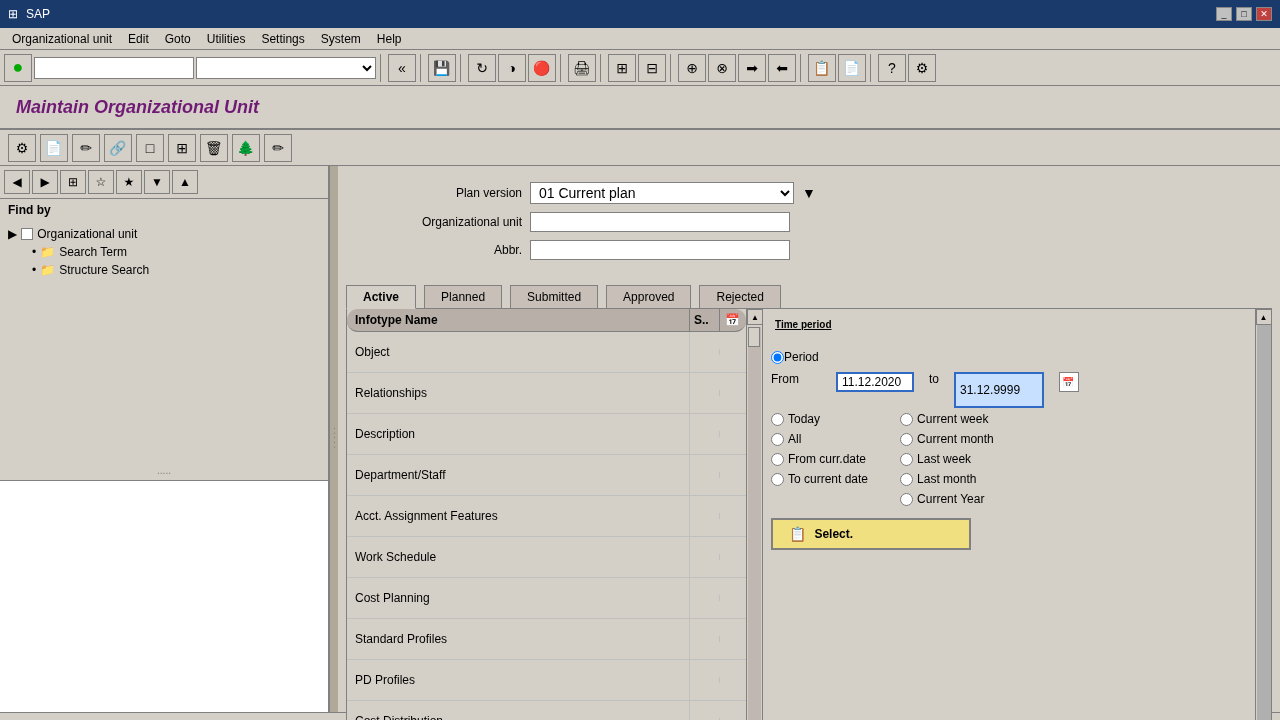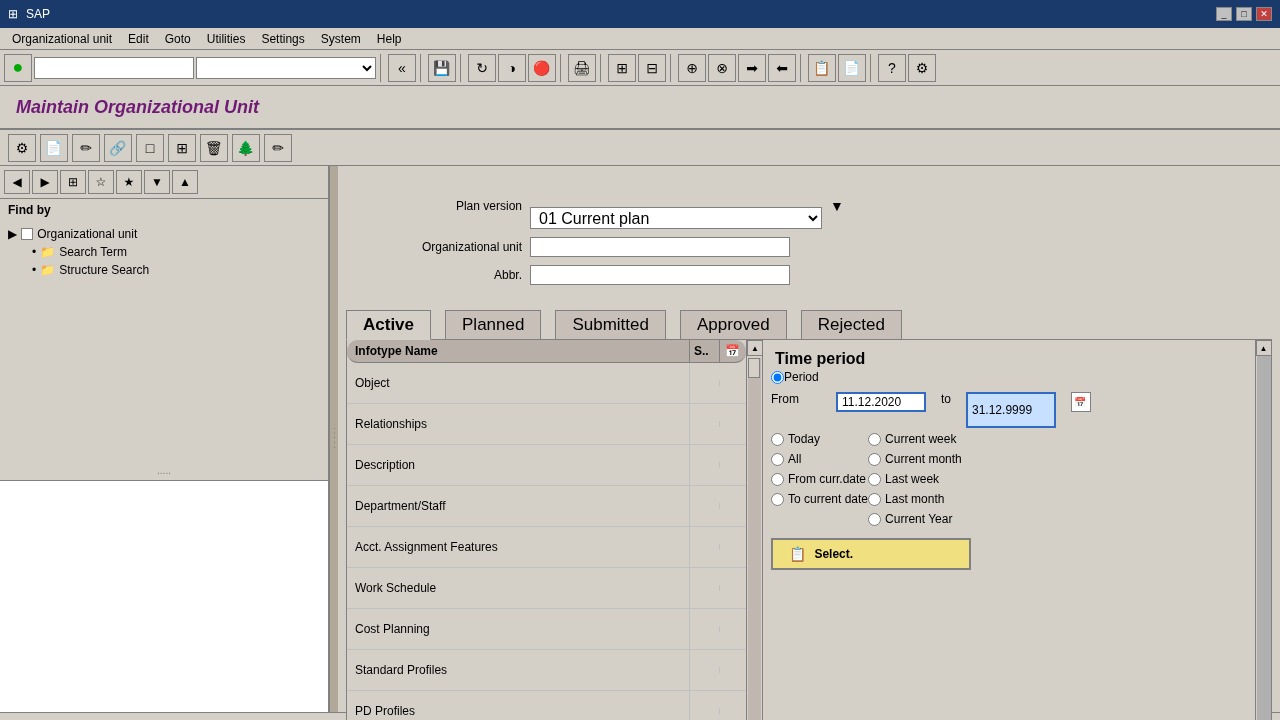--- a/index.html
+++ b/index.html
@@ -234,43 +234,42 @@
     }
     .form-input {
       width: 260px;
       height: 20px;
       border: 1px solid #808080;
       background: white;
       padding: 0 4px;
       font-size: 12px;
     }
     .form-select {
-      width: 292px;
+      width: 264px;
       height: 22px;
       border: 1px solid #808080;
       background: white;
-      font-size: 16px;
+      font-size: 14px;
       padding: 0 4px;
-      margin-top: 25px;
     }
 
     
     .tabs-container {
       display: flex;
       margin: 8px 0 0 8px;
       position: relative;
     }
     .tab {
       padding: 4px 16px;
       background: #c8c0b8;
       border: 1px solid #808080;
       border-bottom: none;
       cursor: pointer;
-      font-size: 17px;
-      margin-right: 14px;
+      font-size: 12px;
+      margin-right: 8px;
       position: relative;
       top: 1px;
     }
     .tab.active {
       background: #d4d0c8;
       border-bottom: 1px solid #d4d0c8;
       font-weight: bold;
       z-index: 2;
     }
 
@@ -360,34 +359,35 @@
     }
 
     
     .time-panel {
       flex: 1;
       padding: 8px;
       display: flex;
       flex-direction: column;
     }
     .time-panel-title {
-      font-size: 16px;
+      font-size: 10px;
       font-weight: bold;
-      margin-bottom: 0;
+      margin-bottom: 18px;
       padding: 2px 4px;
       background: #d4d0c8;
+      text-decoration: underline;
     }
     .time-row {
       display: flex;
       gap: 15px;
       margin-bottom: 0;
     }
     .time-label { font-size: 12px; width: 50px; }
     .time-input {
-      width: 90px;
+      width: 78px;
       height: 20px;
       border: 2px solid #316ac5;
       background: white;
       padding: 0 4px;
       font-size: 12px;
     }
     .time-input-end {
       width: 90px;
       height: 36px;
       border: 2px solid #316ac5;
@@ -728,21 +728,21 @@
         </div>
 
         <div class="time-row">
           <span class="time-label">From</span>
           <input type="text" class="time-input" value="11.12.2020" style="">
           <span>to</span>
           <input type="text" class="time-input-end" value="31.12.9999" style="">
           <div class="cal-icon">📅</div>
         </div>
 
-        <div style="display:flex; margin-top:4px;">
+        <div style="display:flex; gap:32px; margin-top:4px;">
           <div class="radio-group">
             <div class="radio-item">
               <input type="radio" name="timeperiod" style="">
               <span class="radio-label">Today</span>
             </div>
             <div class="radio-item">
               <input type="radio" name="timeperiod" style="">
               <span class="radio-label">All</span>
             </div>
             <div class="radio-item">

